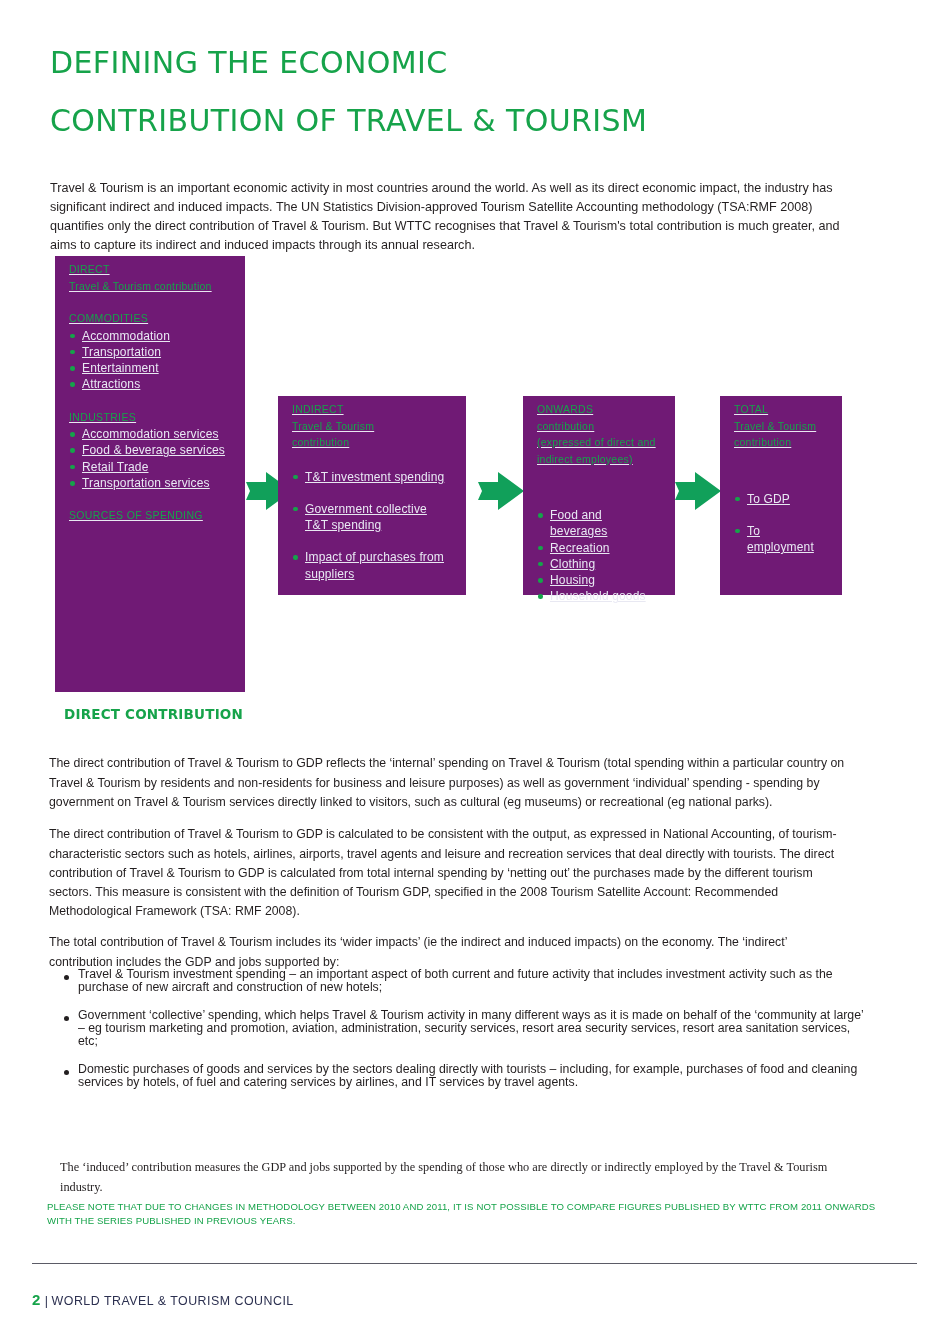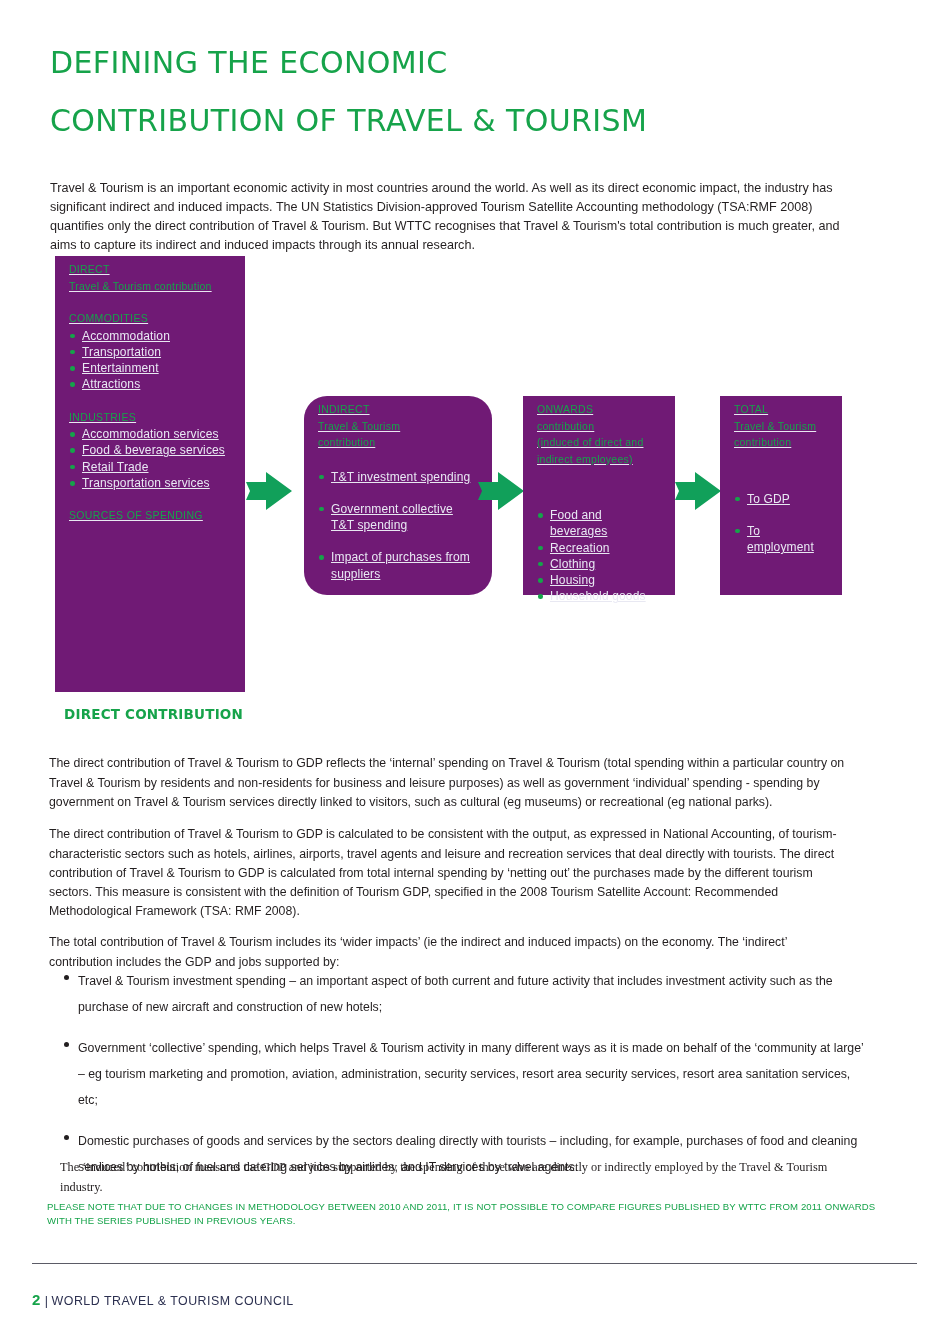--- a/index.html
+++ b/index.html
@@ -60,21 +60,21 @@
   .diagram > * { pointer-events: auto; }
 
   .dbox {
     position: absolute;
     background: #701a75;
     padding: 5px 14px 14px 14px;
     color: #e8e8f2;
     text-decoration: underline;
   }
   #box-direct   { left: 55px;  top: 256px; width: 190px; height: 436px; }
-  #box-indirect { left: 304px; top: 396px; width: 188px; height: 199px; border-radius: 23px; }
+  #box-indirect { left: 278px; top: 396px; width: 188px; height: 199px; }
   #box-induced  { left: 523px; top: 396px; width: 152px; height: 199px; }
   #box-total    { left: 720px; top: 396px; width: 122px; height: 199px; }
 
   .dhead {
     color: #16a34a;
     font-size: 10.5px;
     line-height: 16.5px;
     letter-spacing: 0.25px;
     margin: 0;
   }
@@ -161,21 +161,21 @@
     top: 968px;
     width: 840px;
     margin: 0;
     padding: 0;
     list-style: none;
   }
   ul.body-bullets li {
     position: relative;
     padding-left: 46px;
     font-size: 12.3px;
-    line-height: 26px;
+    line-height: 13px;
     color: #231f20;
     margin-bottom: 15px;
   }
   ul.body-bullets li::before {
     content: "";
     position: absolute;
     left: 32px;
     top: 7px;
     width: 5px;
     height: 5px;
@@ -275,21 +275,21 @@
 
   <div class="arrow" id="arrow-2">
     <svg viewBox="0 0 46 42" width="46" height="42" aria-hidden="true">
       <polygon points="0,12 20,12 20,2 46,21 20,40 20,30 0,30 4,21" fill="#11a05a"></polygon>
     </svg>
   </div>
 
   <div class="dbox" id="box-induced">
     <div class="dhead">ONWARDS</div>
     <div class="dsubhead">contribution</div>
-    <div class="dsubhead">(induced of direct and</div>
+    <div class="dsubhead">(expressed of direct and</div>
     <div class="dsubhead">indirect employees)</div>
     <ul class="dlist gap-top-lg">
       <li>Food and beverages</li>
       <li>Recreation</li>
       <li>Clothing</li>
       <li>Housing</li>
       <li>Household goods</li>
     </ul>
   </div>
 

